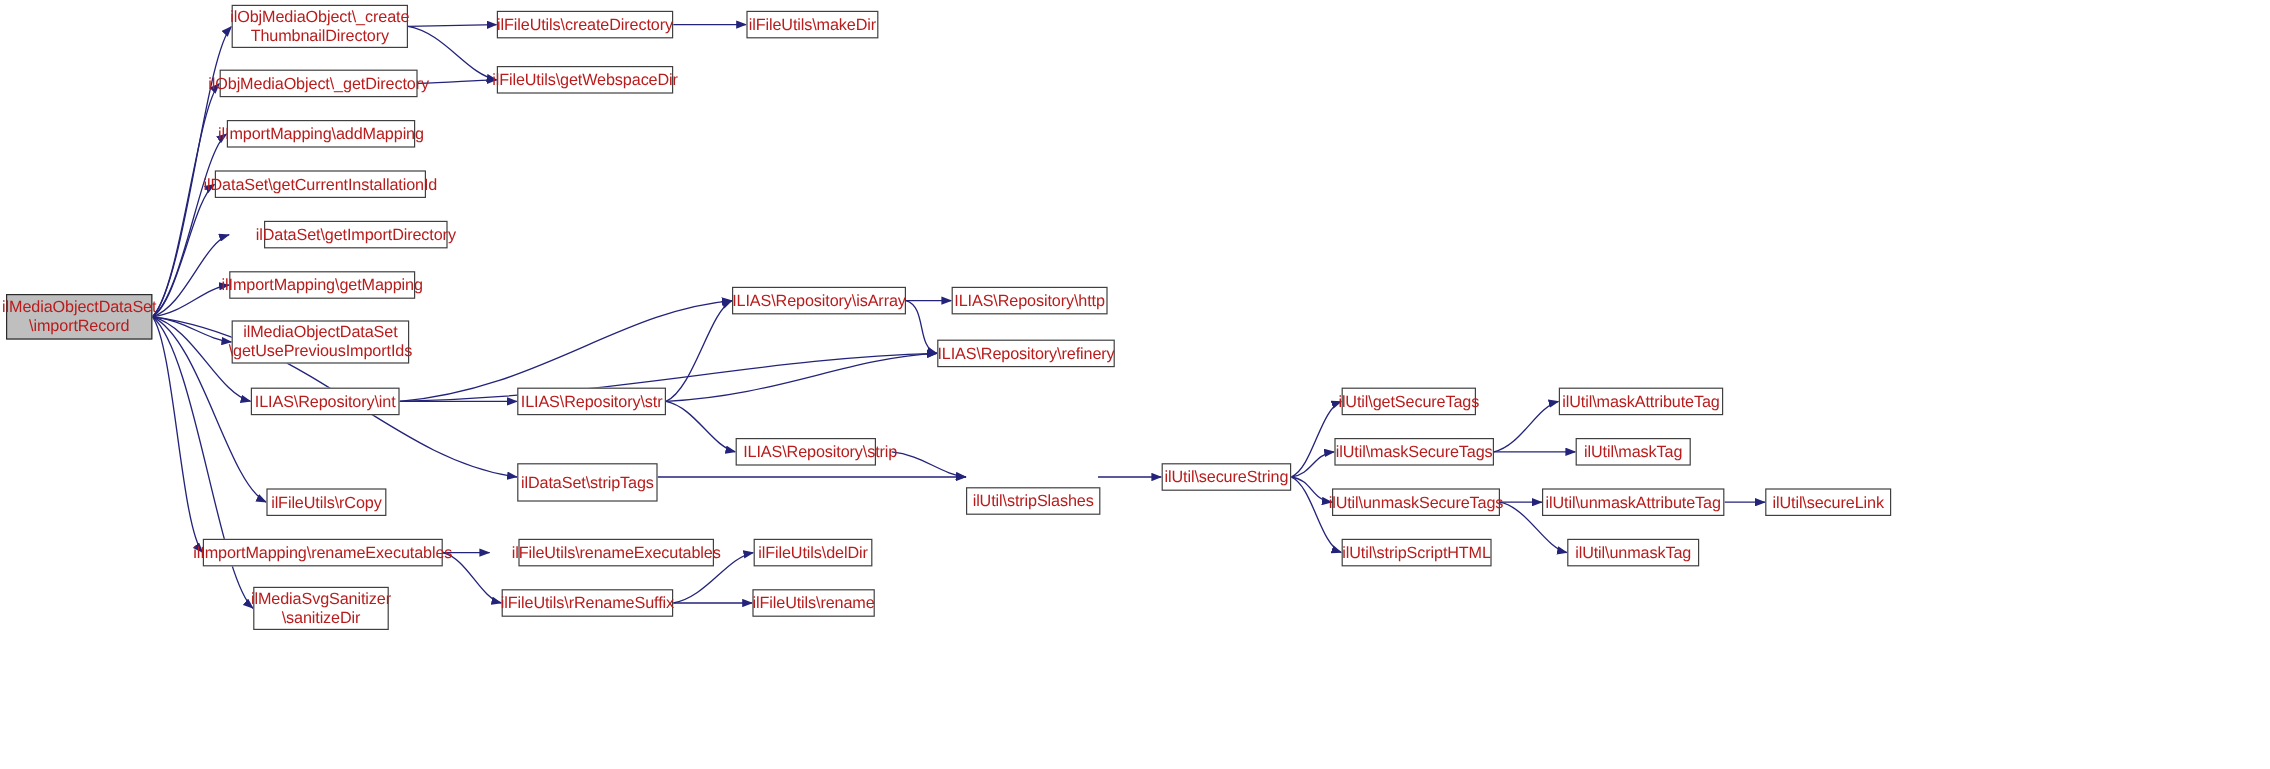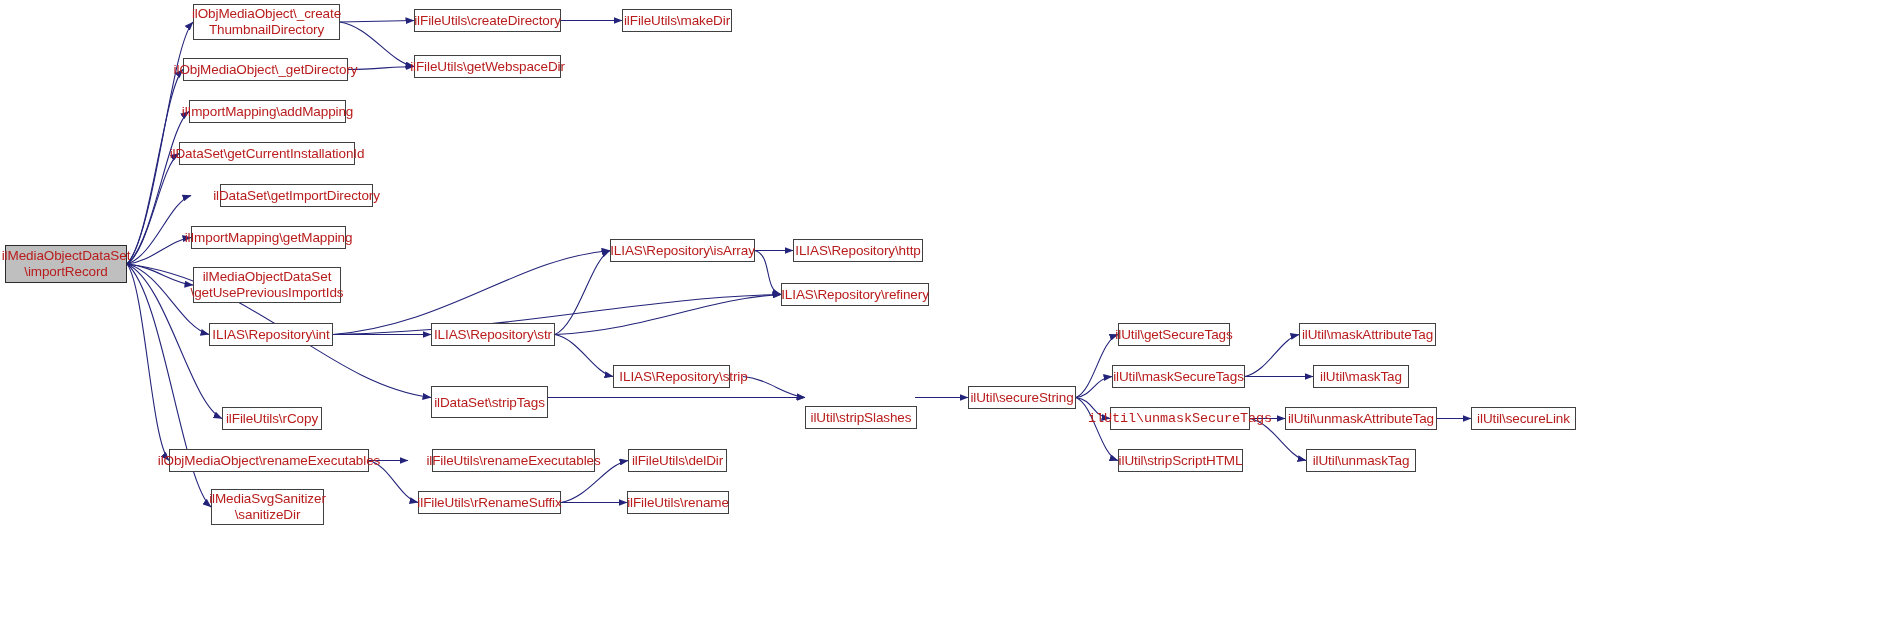--- a/index.html
+++ b/index.html
@@ -117,29 +117,29 @@
       <div class="node" style="left: 431px; top: 323px; width: 124px; height: 23px;">ILIAS\Repository\str</div>
       <div class="node" style="left: 610px; top: 239px; width: 145px; height: 23px;">ILIAS\Repository\isArray</div>
       <div class="node" style="left: 793px; top: 239px; width: 130px; height: 23px;">ILIAS\Repository\http</div>
       <div class="node" style="left: 781px; top: 283px; width: 148px; height: 23px;">ILIAS\Repository\refinery</div>
       <div class="node" style="left: 613px; top: 365px; width: 117px; height: 23px; padding-left: 24px;">ILIAS\Repository\strip</div>
       <div class="node" style="left: 431px; top: 386px; width: 117px; height: 32px;">ilDataSet\stripTags</div>
       <div class="node" style="left: 805px; top: 386px; width: 112px; height: 23px; margin-top: 20px;">ilUtil\stripSlashes</div>
       <div class="node" style="left: 968px; top: 386px; width: 108px; height: 23px;">ilUtil\secureString</div>
       <div class="node" style="left: 1118px; top: 323px; width: 112px; height: 23px;">ilUtil\getSecureTags</div>
       <div class="node" style="left: 1112px; top: 365px; width: 133px; height: 23px;">ilUtil\maskSecureTags</div>
-      <div class="node" style="left: 1110px; top: 407px; width: 140px; height: 23px; font-family: Liberation Mono, monospace;">ilUtil\unmaskSecureTags</div>
+      <div class="node" style="left: 1110px; top: 407px; width: 140px; height: 23px;">ilUtil\unmaskSecureTags</div>
       <div class="node" style="left: 1118px; top: 449px; width: 125px; height: 23px;">ilUtil\stripScriptHTML</div>
       <div class="node" style="left: 1299px; top: 323px; width: 137px; height: 23px;">ilUtil\maskAttributeTag</div>
       <div class="node" style="left: 1313px; top: 365px; width: 96px; height: 23px;">ilUtil\maskTag</div>
       <div class="node" style="left: 1285px; top: 407px; width: 152px; height: 23px;">ilUtil\unmaskAttributeTag</div>
       <div class="node" style="left: 1306px; top: 449px; width: 110px; height: 23px;">ilUtil\unmaskTag</div>
       <div class="node" style="left: 1471px; top: 407px; width: 105px; height: 23px;">ilUtil\secureLink</div>
       <div class="node" style="left: 222px; top: 407px; width: 100px; height: 23px;">ilFileUtils\rCopy</div>
-      <div class="node" style="left: 169px; top: 449px; width: 200px; height: 23px;">ilObjMediaObject\renameExecutables</div>
+      <div class="node" style="left: 169px; top: 449px; width: 200px; height: 23px;">ilImportMapping\renameExecutables</div>
       <div class="node" style="left: 408px; top: 449px; width: 163px; height: 23px; margin-left: 24px;">ilFileUtils\renameExecutables</div>
       <div class="node" style="left: 628px; top: 449px; width: 99px; height: 23px;">ilFileUtils\delDir</div>
       <div class="node" style="left: 418px; top: 491px; width: 143px; height: 23px;">ilFileUtils\rRenameSuffix</div>
       <div class="node" style="left: 627px; top: 491px; width: 102px; height: 23px;">ilFileUtils\rename</div>
       <div class="node two-line" style="left: 211px; top: 489px; width: 113px; height: 36px;">ilMediaSvgSanitizer
 \sanitizeDir</div>
     </div>
 </div>
 
 </body></html>

